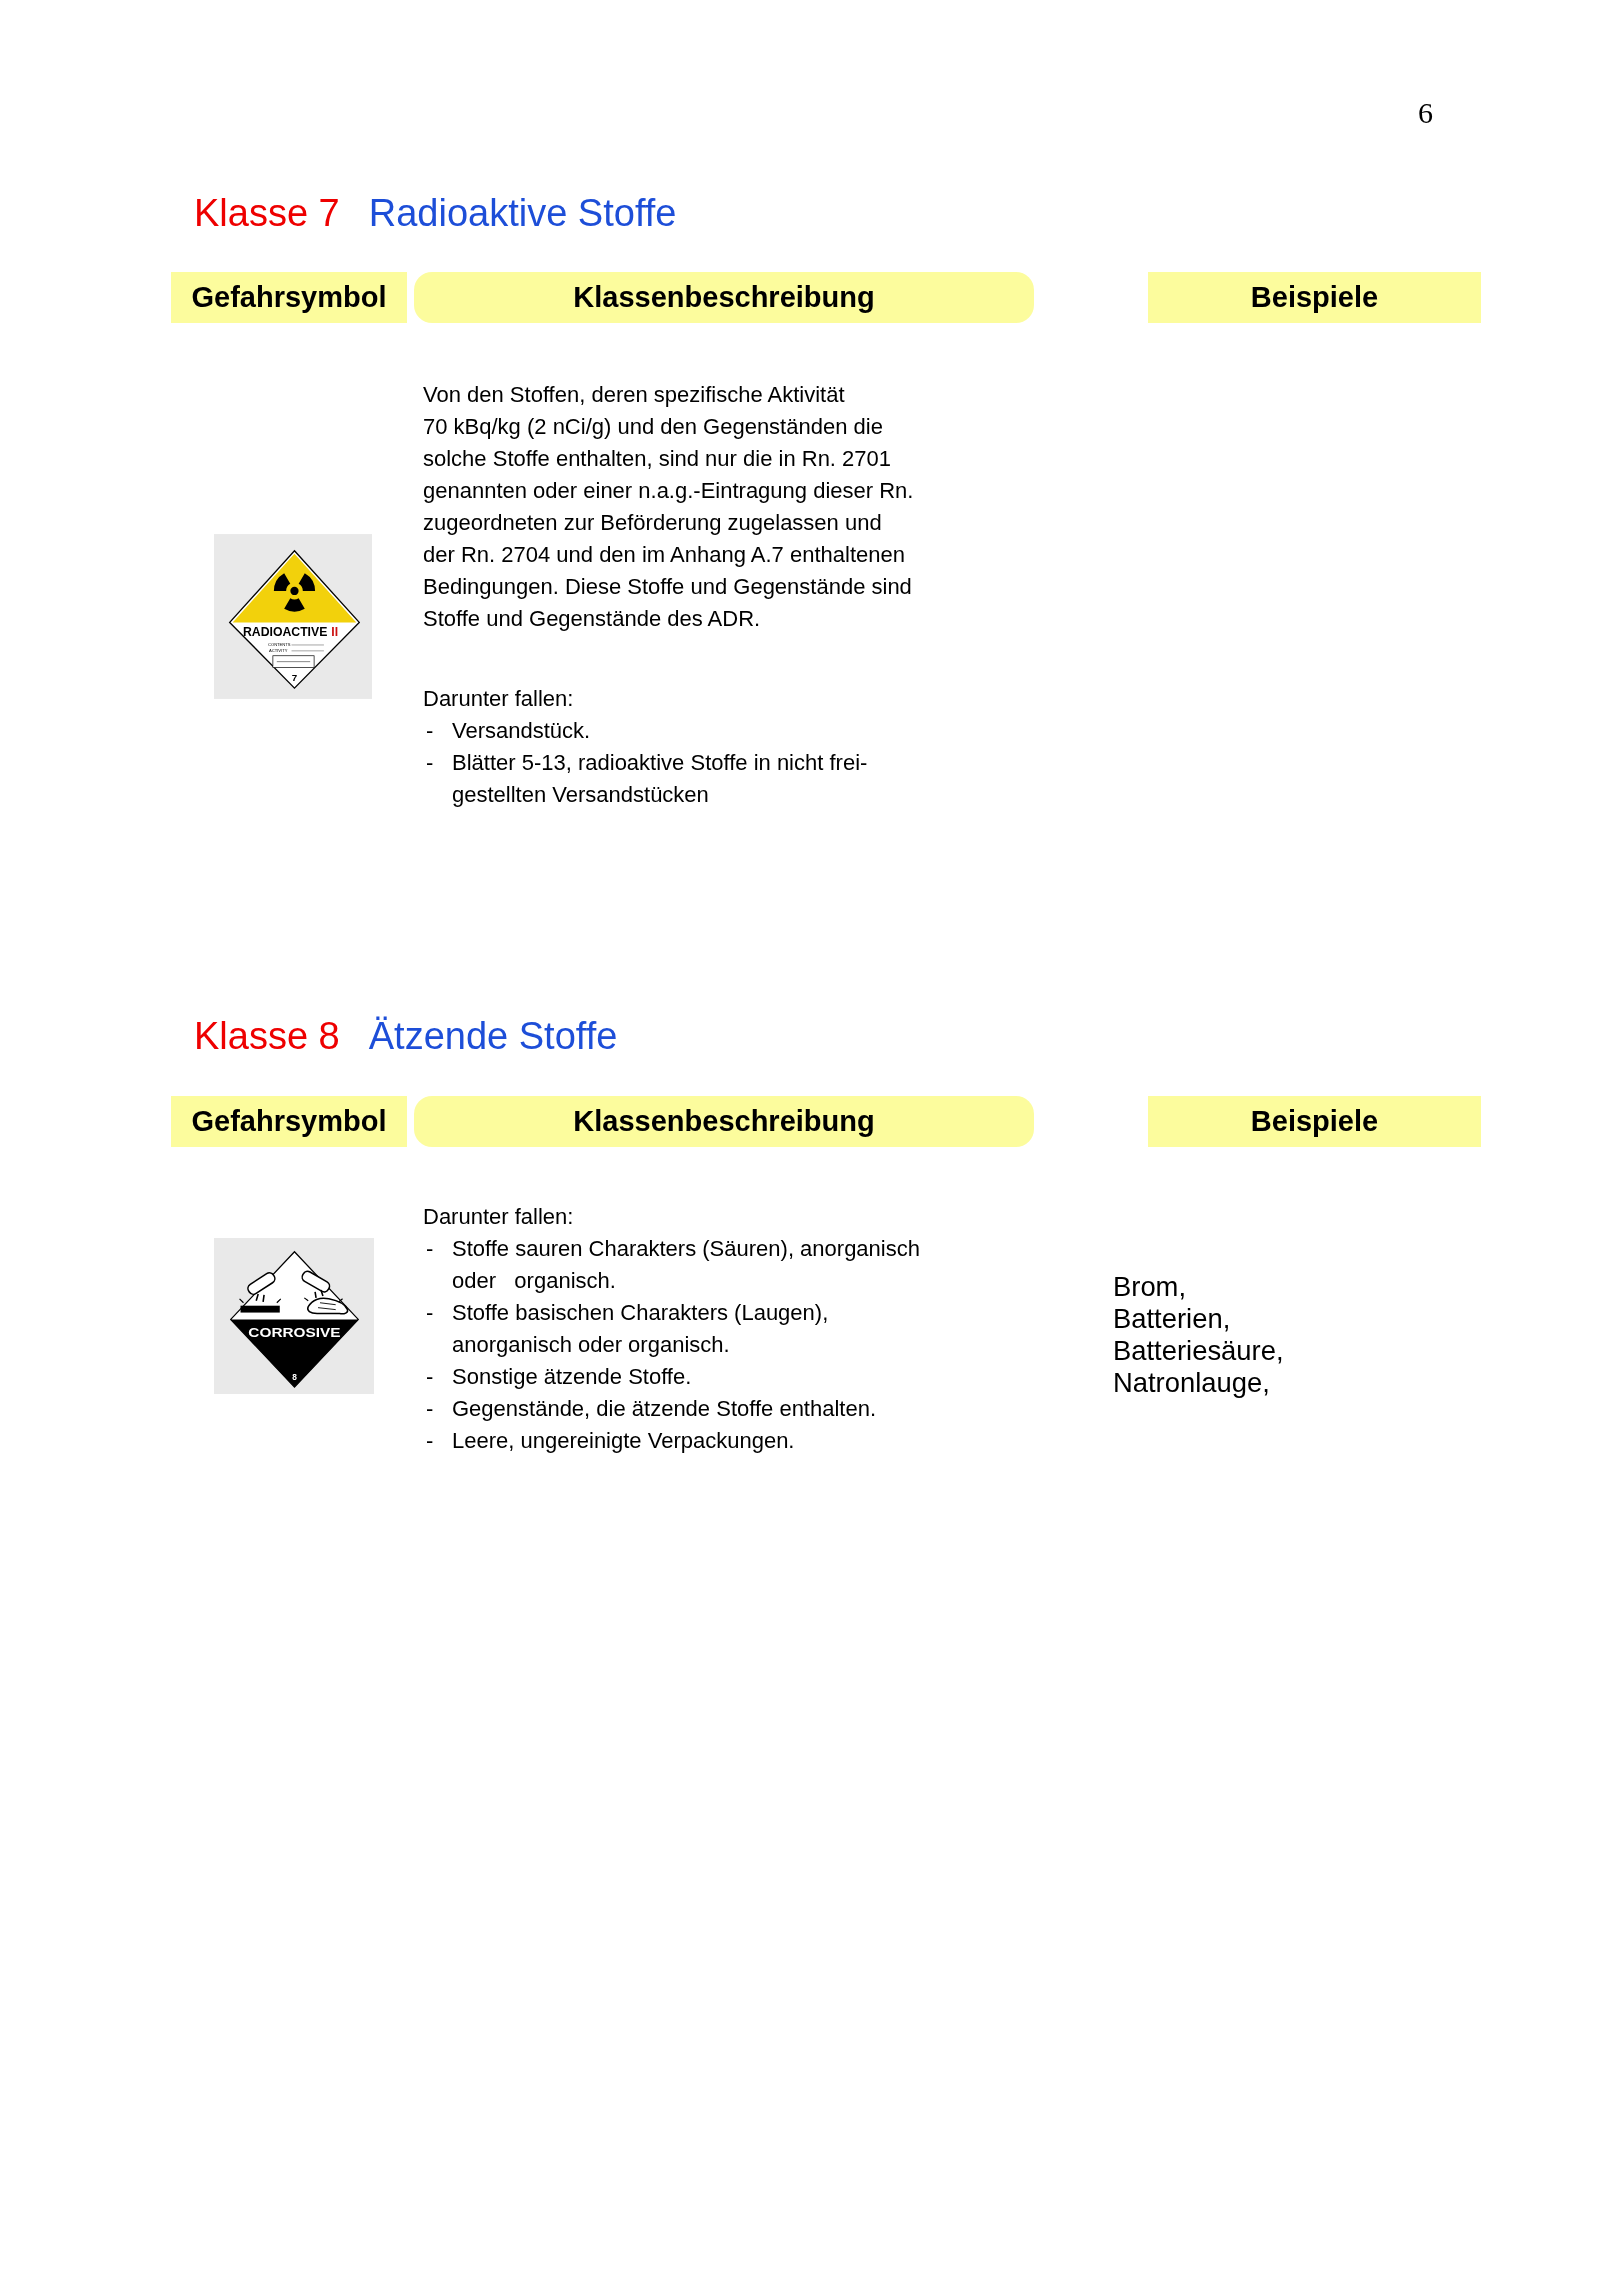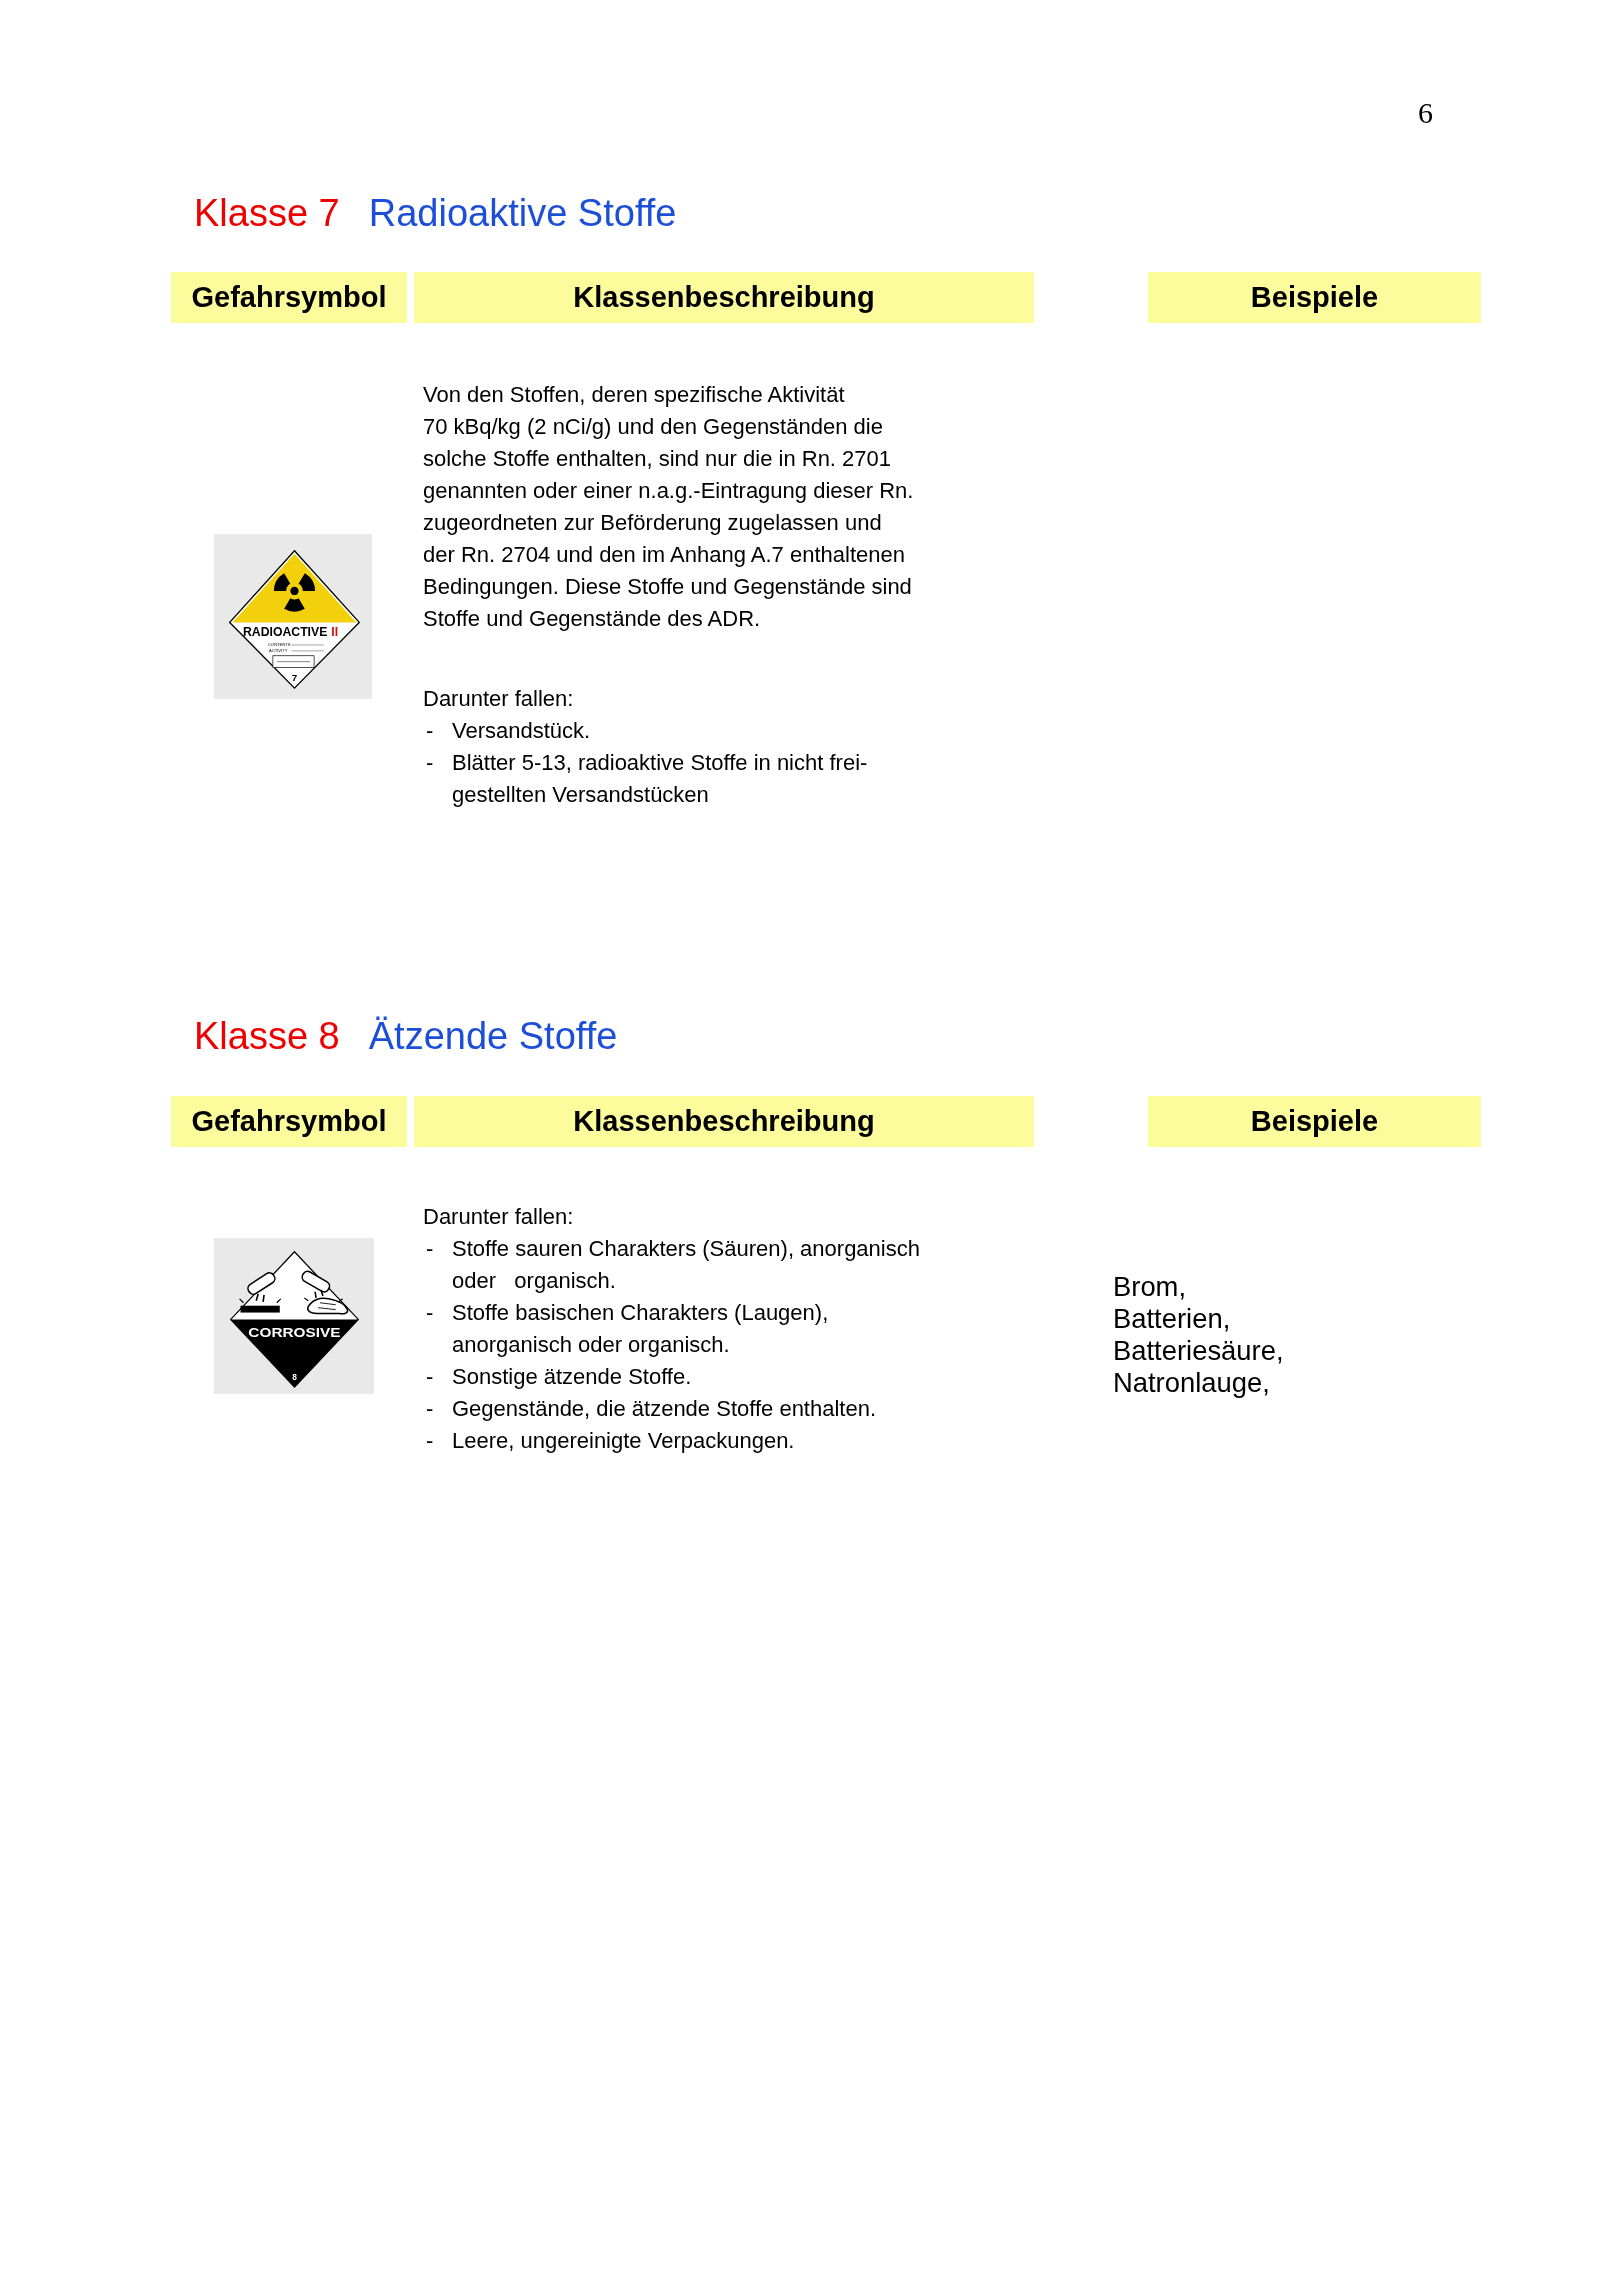--- a/index.html
+++ b/index.html
@@ -25,21 +25,21 @@
   }
   .klasse-heading .klasse{color:#ee0000;}
   .klasse-heading .title{color:#1d4ed8;}
   .hcell{
     position:absolute;height:51px;
     background:#fcfc9d;
     display:flex;align-items:center;justify-content:center;
     font-size:29px;font-weight:bold;
   }
   .c1{left:155px;width:236px;margin-left:16px;}
-  .c2{left:414px;width:620px;}
+  .c2{left:414px;width:620px;border-radius:18px;}
   .c3{left:1105px;width:333px;margin-left:43px;}
   .desc{
     position:absolute;left:423px;width:706px;
     font-size:22px;line-height:32px;
   }
   .bsp{
     position:absolute;left:1113px;width:323px;
     font-size:27.4px;line-height:32px;
   }
   .line{white-space:pre;}

